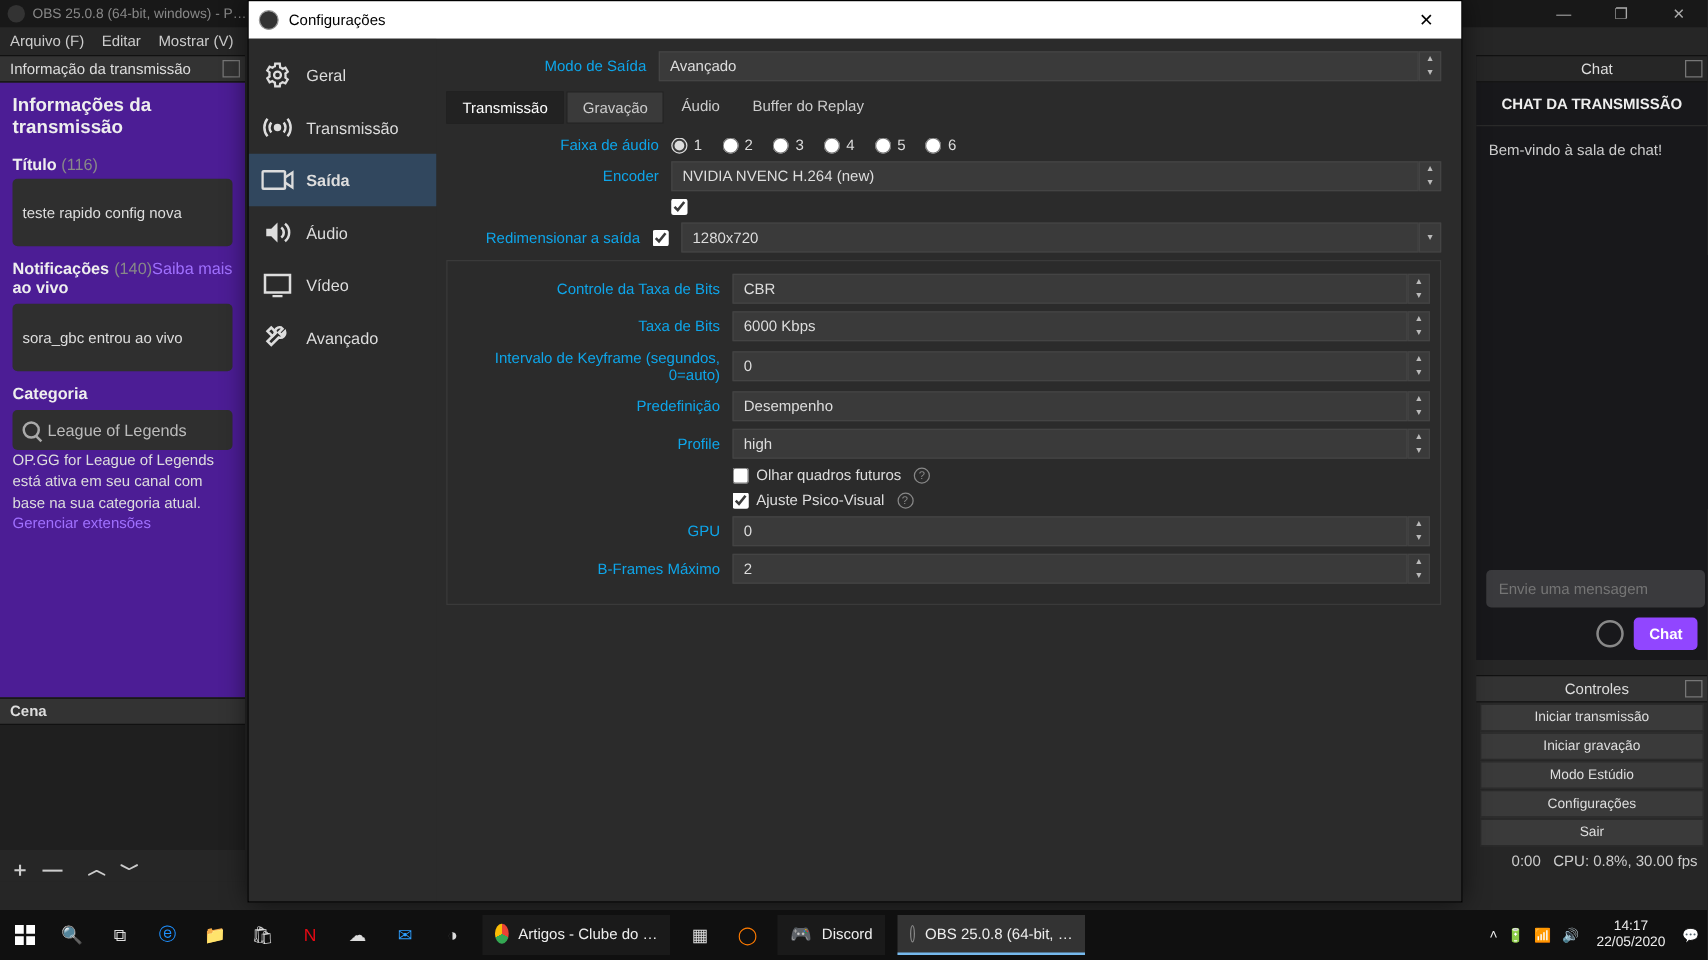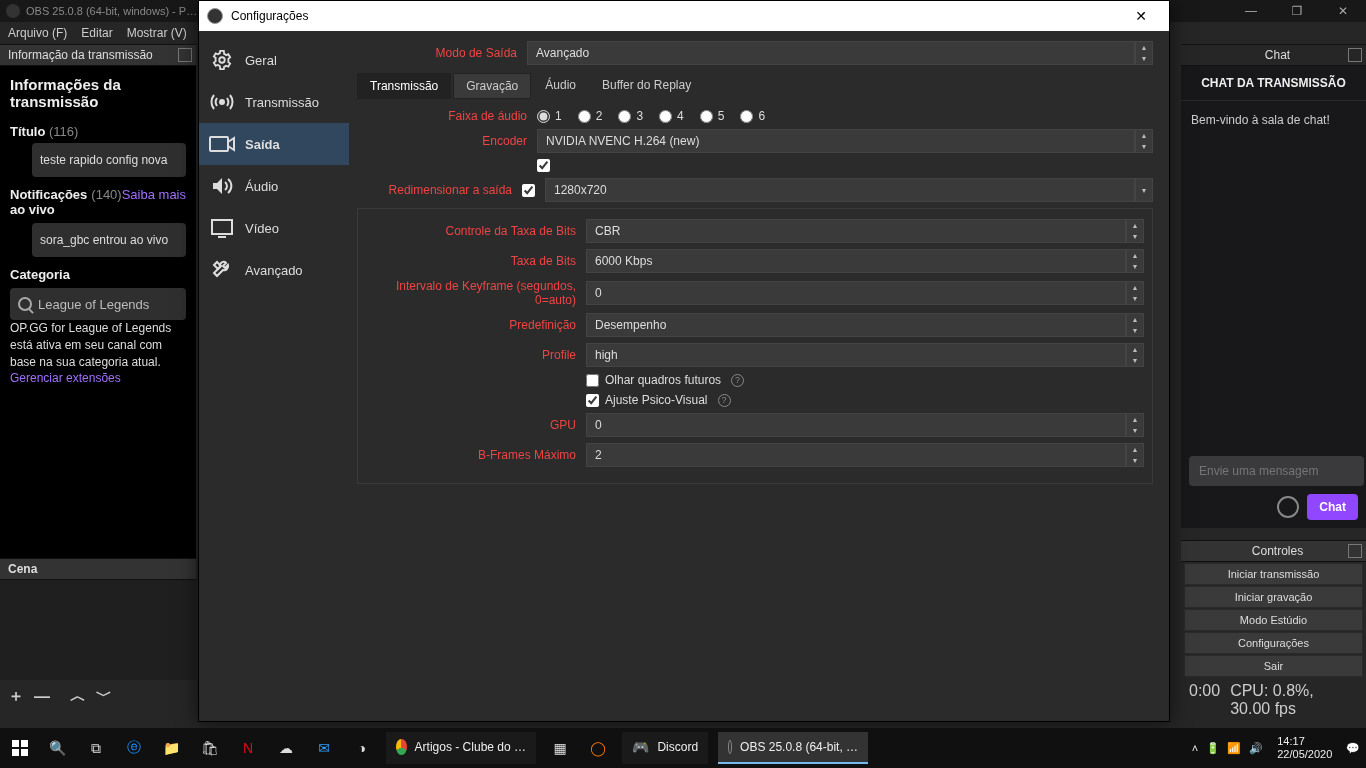--- a/index.html
+++ b/index.html
@@ -9,25 +9,25 @@
 .obs-main { position: absolute; top: 0; left: 0; width: 1366px; height: 728px; background: #262626; }
 .win-titlebar { height: 22px; background: #181818; display: flex; align-items: center; padding-left: 6px; color: #888; font-size: 11px; }
 .win-titlebar .icon-obs { width: 14px; height: 14px; border-radius: 50%; background: #333; margin-right: 6px; display: inline-block; }
 .win-controls { margin-left: auto; display: flex; }
 .win-controls div { width: 46px; height: 22px; display: flex; align-items: center; justify-content: center; color: #aaa; font-size: 12px; }
 .menubar { height: 22px; display: flex; align-items: center; padding-left: 8px; gap: 14px; color: #ccc; font-size: 12px; background: #262626; }
 .dock-header { height: 22px; background: #333; color: #ddd; font-size: 12px; display: flex; align-items: center; padding-left: 8px; border-top: 1px solid #111; border-bottom: 1px solid #111; position: relative; }
 .dock-pop { position: absolute; right: 4px; top: 3px; width: 14px; height: 14px; border: 1px solid #777; }
 
 
-.left-col { position: absolute; left: 0; top: 44px; width: 196px; bottom: 186px; background: #000000; display: flex; flex-direction: column; }
+.left-col { position: absolute; left: 0; top: 44px; width: 196px; bottom: 186px; background: #4c1d95; display: flex; flex-direction: column; }
 .left-col .dock-header { width: 100%; }
 .info-body { padding: 10px 10px; color: #eee; font-size: 13px; }
 .info-title-lbl { font-weight: 600; margin: 8px 0 4px; }
-.gray-box { background: #2f2f2f; border-radius: 4px; padding: 10px 8px; color: #ddd; font-size: 12px; margin-bottom: 10px; margin-left: 22px; }
+.gray-box { background: #2f2f2f; border-radius: 4px; padding: 20px 8px; color: #ddd; font-size: 12px; margin-bottom: 10px; }
 .cat-search { background: #2f2f2f; border-radius: 4px; height: 32px; display: flex; align-items: center; padding: 0 8px; color: #bbb; gap: 6px; }
 .search-ic { width: 14px; height: 14px; border: 2px solid #aaa; border-radius: 50%; position: relative; }
 .search-ic::after { content:""; position:absolute; width:6px; height:2px; background:#aaa; bottom:-3px; right:-4px; transform:rotate(45deg); }
 .saiba { color:#a070ff; }
 .scenes-dock { position: absolute; left: 0; top: 558px; width: 196px; height: 147px; background: #262626; font-weight: bold; }
 .scene-list { height: 100px; background: #1f1f1f; }
 .scene-tools { display:flex; gap:10px; padding:6px 8px; color:#ccc; font-size:16px; align-items:center;}
 
 
 .right-col { position: absolute; right: 0; top: 44px; width: 185px; height: 484px; background: #18181b; display:flex; flex-direction:column; }
@@ -35,39 +35,39 @@
 .chat-body { flex: 1; padding: 12px 10px; color:#ccc; font-size:12px; }
 .chat-input-row { padding: 8px; display:flex; align-items:center; gap:8px; }
 .chat-input { flex:1; background:#3a3a3d; border:none; color:#ddd; padding:8px 10px; border-radius:4px; font-size:12px; }
 .chat-send-row { display:flex; justify-content:flex-end; gap:8px; padding:0 8px 8px; align-items:center; }
 .chat-gear { width:22px; height:22px; border:2px solid #888; border-radius:50%; }
 .btn-chat { background:#9146ff; color:#fff; border:none; padding:6px 12px; border-radius:4px; font-size:12px; font-weight:600; }
 
 
 .controls-dock { position: absolute; right:0; top: 540px; width:185px; background:#262626; }
 .ctrl-btn { background:#3a3a3a; color:#ddd; height:22px; display:flex; align-items:center; justify-content:center; margin:1px 3px; font-size:11px; border:1px solid #2a2a2a; }
-.status-row { display:flex; gap:10px; padding:4px 8px; font-size:16px; color:#ccc; justify-content:flex-end; }
+.status-row { display:flex; gap:10px; padding:4px 8px; font-size:12px; color:#ccc; justify-content:flex-end; }
 
 
 .settings-dialog { position:absolute; left:198px; top:0; width:972px; height:722px; background:#2b2b2b; border:1px solid #000; box-shadow:0 0 20px rgba(0,0,0,.6); display:flex; flex-direction:column; }
 .dlg-titlebar { height:30px; background:#fff; color:#000; display:flex; align-items:center; padding:0 8px; font-size:12px; }
 .dlg-titlebar .icon-obs2 { width:16px;height:16px;border-radius:50%;background:#333;margin-right:8px;display:inline-block;border:1px solid #999; }
 .dlg-close { margin-left:auto; width:40px; text-align:center; font-size:14px; }
 .dlg-body { flex:1; display:flex; background:#2b2b2b; overflow:hidden; }
 
 
 .settings-nav { width:150px; background:#2b2b2b; padding-top:8px; }
 .nav-item { display:flex; align-items:center; gap:10px; padding:10px 10px; color:#ddd; font-size:13px; cursor:pointer; }
 .nav-item.active { background:#31475e;font-weight:bold; }
 .nav-icon { width:26px; height:22px; display:flex; align-items:center; justify-content:center; color:#ddd; }
 
 
 .settings-content { flex:1; padding:10px 16px 10px 8px; overflow:auto; }
 .form-row { display:flex; align-items:center; margin-bottom:6px; }
-.form-label { width:220px; text-align:right; padding-right:10px; color:#ef4444; font-size:12px; }
+.form-label { width:220px; text-align:right; padding-right:10px; color:#0ea5e9; font-size:12px; }
 .form-control { flex:1; }
 .select-wrap { position:relative; display:flex; }
 .select-wrap .updown { width:18px; background:#3a3a3a; border:1px solid #444; display:flex;flex-direction:column; }
 .select-wrap .updown span{flex:1;display:flex;align-items:center;justify-content:center;font-size:7px;color:#bbb;}
 .output-select { flex:1; background:#3a3a3a; border:1px solid #444; color:#ddd; height:24px; display:flex; align-items:center; padding:0 8px; }
 
 .tabs { display:flex; margin:8px 0 10px; }
 .tab { padding:5px 12px; background:#3a3a3a; color:#ccc; font-size:12px; border:1px solid #222; margin-right:2px; cursor:pointer; }
 .tab.active { background:#222; color:#fff; }
 
@@ -80,21 +80,21 @@
 
 .group-box { border:1px solid #3a3a3a; padding:10px 8px; margin-top:0; background:#2b2b2b;}
 
 
 .taskbar { position:absolute; left:0; right:0; bottom:0; height:40px; background:#101010; display:flex; align-items:center; padding:0 6px; color:#eee; }
 .tb-left { display:flex; align-items:center; gap:10px; }
 .tb-icon { width:28px; height:28px; display:flex; align-items:center; justify-content:center; font-size:14px; color:#ddd; }
 .tb-app { height:32px; padding:0 10px; display:flex; align-items:center; gap:8px; background:#1a1a1a; border-bottom:2px solid transparent; font-size:12px; max-width:150px; white-space:nowrap; overflow:hidden; text-overflow:ellipsis;}
 .tb-app.active { background:#333; border-bottom-color:#76b9ed; }
 .tb-right { margin-left:auto; display:flex; align-items:center; gap:8px; font-size:11px; }
-.tb-clock { text-align:left; line-height:1.2; padding:0 6px;}
+.tb-clock { text-align:center; line-height:1.2; padding:0 6px;}
 
 svg { display:block; }
 </style>
 </head>
 <body>
 
 <div class="obs-main">
   <div class="win-titlebar">
     <span class="icon-obs"></span>
     <span>OBS 25.0.8 (64-bit, windows) - P…</span>

